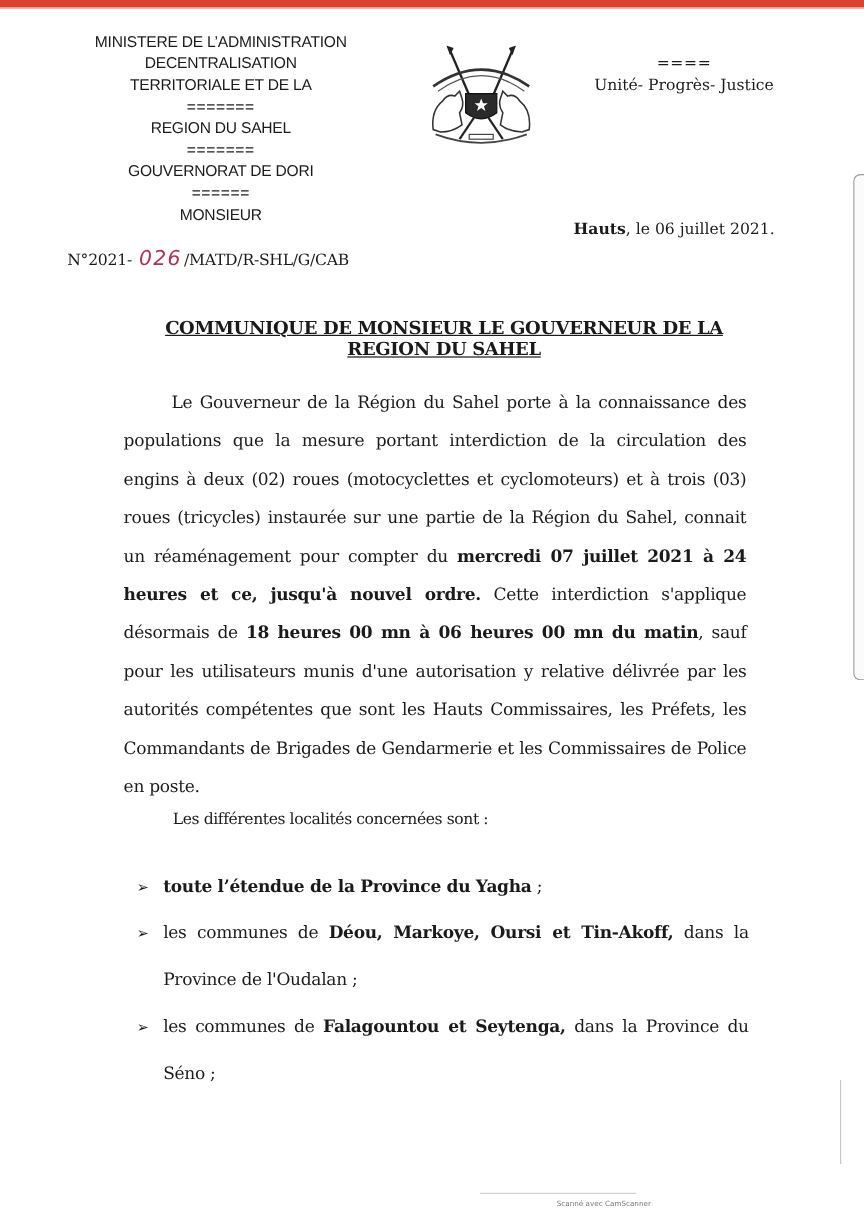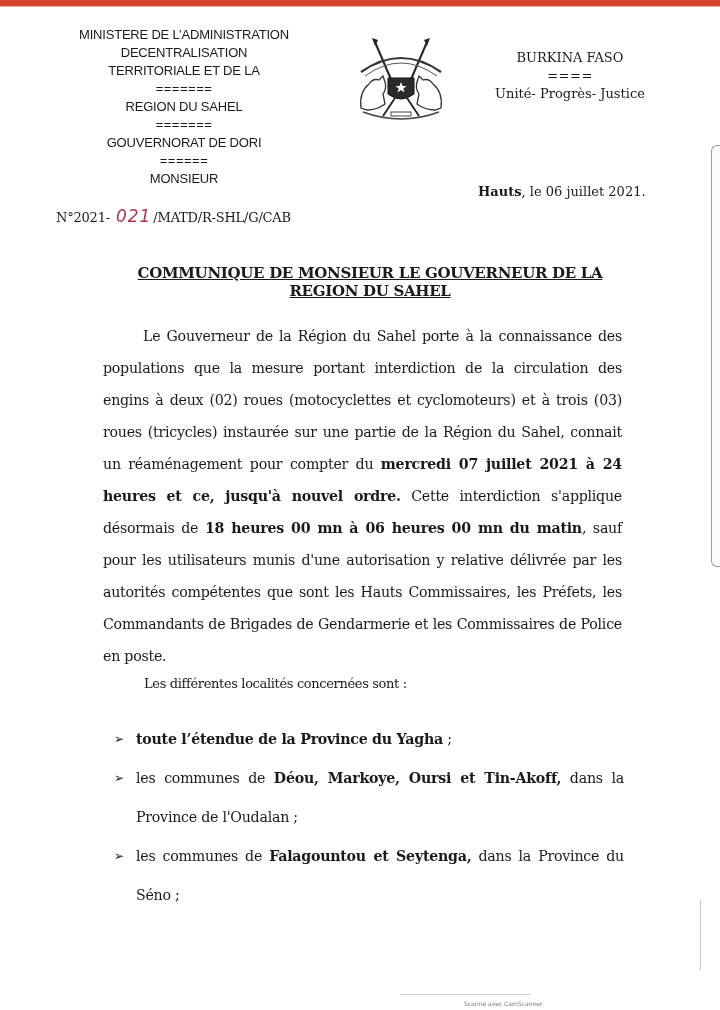--- a/index.html
+++ b/index.html
@@ -209,32 +209,31 @@
   <line x1="52" y1="60" x2="64" y2="78" stroke="#222" stroke-width="1.8"></line>
 
   <path d="M6 70 Q4 54 14 46 Q18 40 24 42 L28 38 L30 44 Q32 50 28 56 L30 66 Q22 72 12 72 Z" fill="none" stroke="#333" stroke-width="1.3"></path>
   <path d="M86 70 Q88 54 78 46 Q74 40 68 42 L64 38 L62 44 Q60 50 64 56 L62 66 Q70 72 80 72 Z" fill="none" stroke="#333" stroke-width="1.3"></path>
 
   <path d="M8 74 Q46 88 84 74" fill="none" stroke="#444" stroke-width="1.5"></path>
   <rect x="36" y="74" width="20" height="4" fill="none" stroke="#444" stroke-width="1"></rect>
 </svg>
 
 <div class="hdr-right">
-  <div>BURKINA FASO</div>
   <div class="line-sep">====</div>
   <div>Unité- Progrès- Justice</div>
 </div>
 
 <div class="date-line">
   <b>Hauts</b><span>, le 06 juillet 2021.</span>
 </div>
 
 <div class="ref-line">
   <span>N°2021-</span>
-  <span class="ref-hand">021</span><span>/MATD/R-SHL/G/CAB</span>
+  <span class="ref-hand">026</span><span>/MATD/R-SHL/G/CAB</span>
 </div>
 
 <div class="title">
   <div>COMMUNIQUE DE MONSIEUR LE GOUVERNEUR DE LA</div>
   <div>REGION DU SAHEL</div>
 </div>
 
 <p class="body-text" style="margin:0;">
   <span>Le Gouverneur de la Région du Sahel porte à la connaissance des populations que la mesure portant interdiction de la circulation des engins à deux (02) roues (motocyclettes et cyclomoteurs) et à trois (03) roues (tricycles) instaurée sur une partie de la Région du Sahel, connait un réaménagement pour compter du </span><b>mercredi 07 juillet 2021 à 24 heures et ce, jusqu'à nouvel ordre.</b><span> Cette interdiction s'applique désormais de </span><b>18 heures 00 mn à 06 heures 00 mn du matin</b><span>, sauf pour les utilisateurs munis d'une autorisation y relative délivrée par les autorités compétentes que sont les Hauts Commissaires, les Préfets, les Commandants de Brigades de Gendarmerie et les Commissaires de Police en poste.</span>
 </p>

